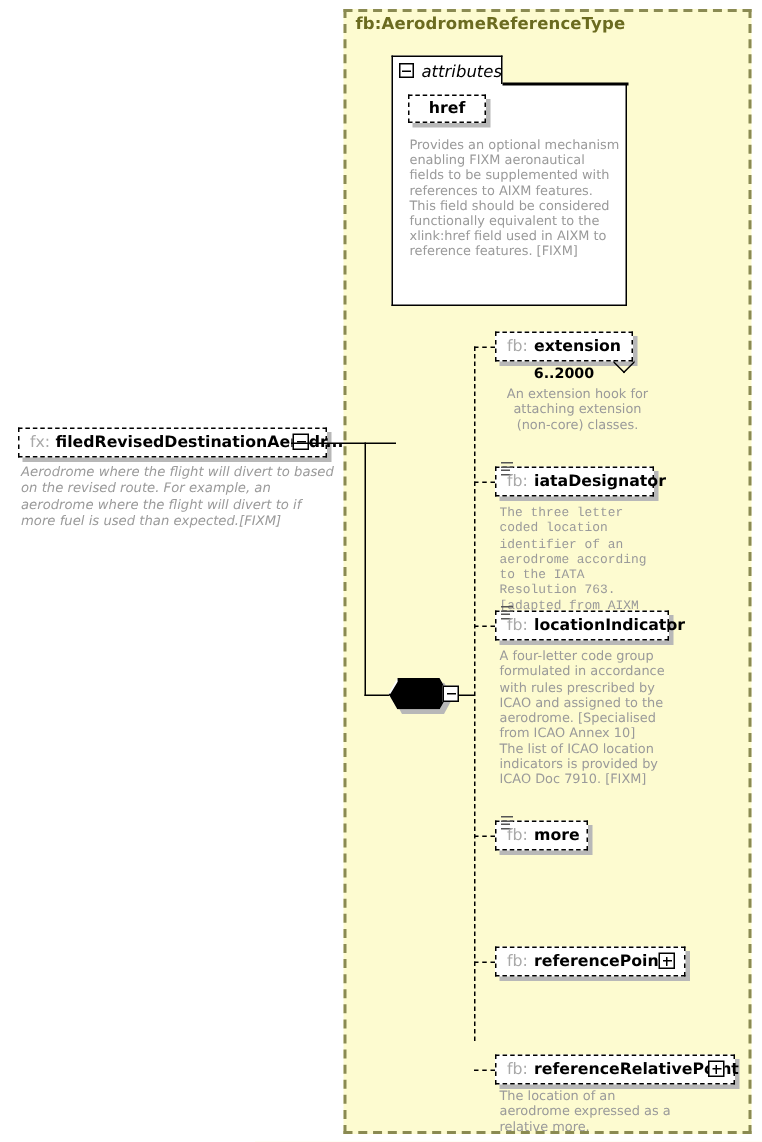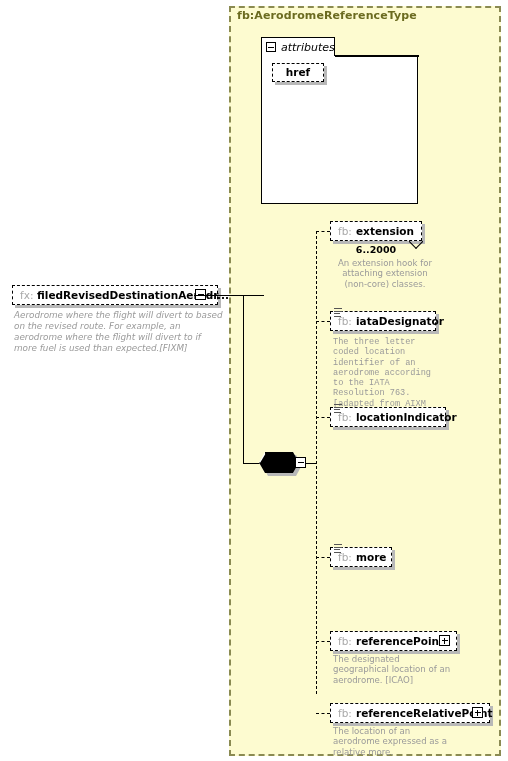--- a/index.html
+++ b/index.html
@@ -167,20 +167,21 @@
     <span class="lbl">attributes</span>
   </div>
   <div class="attr-body"></div>
   <div class="attr-topline"></div>
 
   <div class="attr-item">
     <span class="shadow"></span>
     <span class="box"></span>
     <span class="nm">href</span>
   </div>
+  <div class="attr-doc">Provides an optional mechanism enabling FIXM aeronautical fields to be supplemented with references to AIXM features.  This field should be considered functionally equivalent to the xlink:href field used in AIXM to reference features.  [FIXM]</div>
 
   <div class="root-node">
     <span class="shadow"></span>
     <span class="box"></span>
     <span class="pfx">fx:</span>
     <span class="nm">filedRevisedDestinationAerodr...</span>
     <span class="minus"></span>
   </div>
   <div class="root-doc">Aerodrome where the flight will divert to based on the revised route. For example, an aerodrome where the flight will divert to if more fuel is used than expected.[FIXM]</div>
 
@@ -240,20 +241,22 @@
     <span class="box"></span>
     <span class="stg">
         <i></i>
         <i></i>
         <i></i>
         <i></i>
       </span>
     <span class="pfx">fb:</span>
     <span class="nm" style="left:26px;">locationIndicator</span>
   </div>
+  <div class="doc" style="left:333px;top:433px;width:120px;white-space:pre-line;">A four-letter code group formulated in accordance with rules prescribed by ICAO and assigned to the aerodrome. [Specialised from ICAO Annex 10]
+The list of ICAO location indicators is provided by ICAO Doc 7910. [FIXM]</div>
 
   <div class="el" style="left:330px;top:547px;width:62px;">
     <span class="shadow"></span>
     <span class="box"></span>
     <span class="stg">
         <i></i>
         <i></i>
         <i></i>
         <i></i>
       </span>
@@ -261,21 +264,20 @@
     <span class="nm" style="left:26px;">more</span>
   </div>
 
   <div class="el" style="left:330px;top:631px;width:127px;">
     <span class="shadow"></span>
     <span class="box"></span>
     <span class="pfx">fb:</span>
     <span class="nm" style="left:26px;">referencePoint</span>
     <span class="plus" style="left:109px;"></span>
   </div>
-  <div class="doc" style="left:333px;top:654px;width:120px;">The designated geographical location of an aerodrome. [ICAO]</div>
 
   <div class="el" style="left:330px;top:703px;width:160px;">
     <span class="shadow"></span>
     <span class="box"></span>
     <span class="pfx">fb:</span>
     <span class="nm" style="left:26px;">referenceRelativePoint</span>
     <span class="plus" style="left:142px;"></span>
   </div>
   <div class="doc" style="left:333px;top:726px;width:125px;">The location of an aerodrome expressed as a relative more.</div>
 

